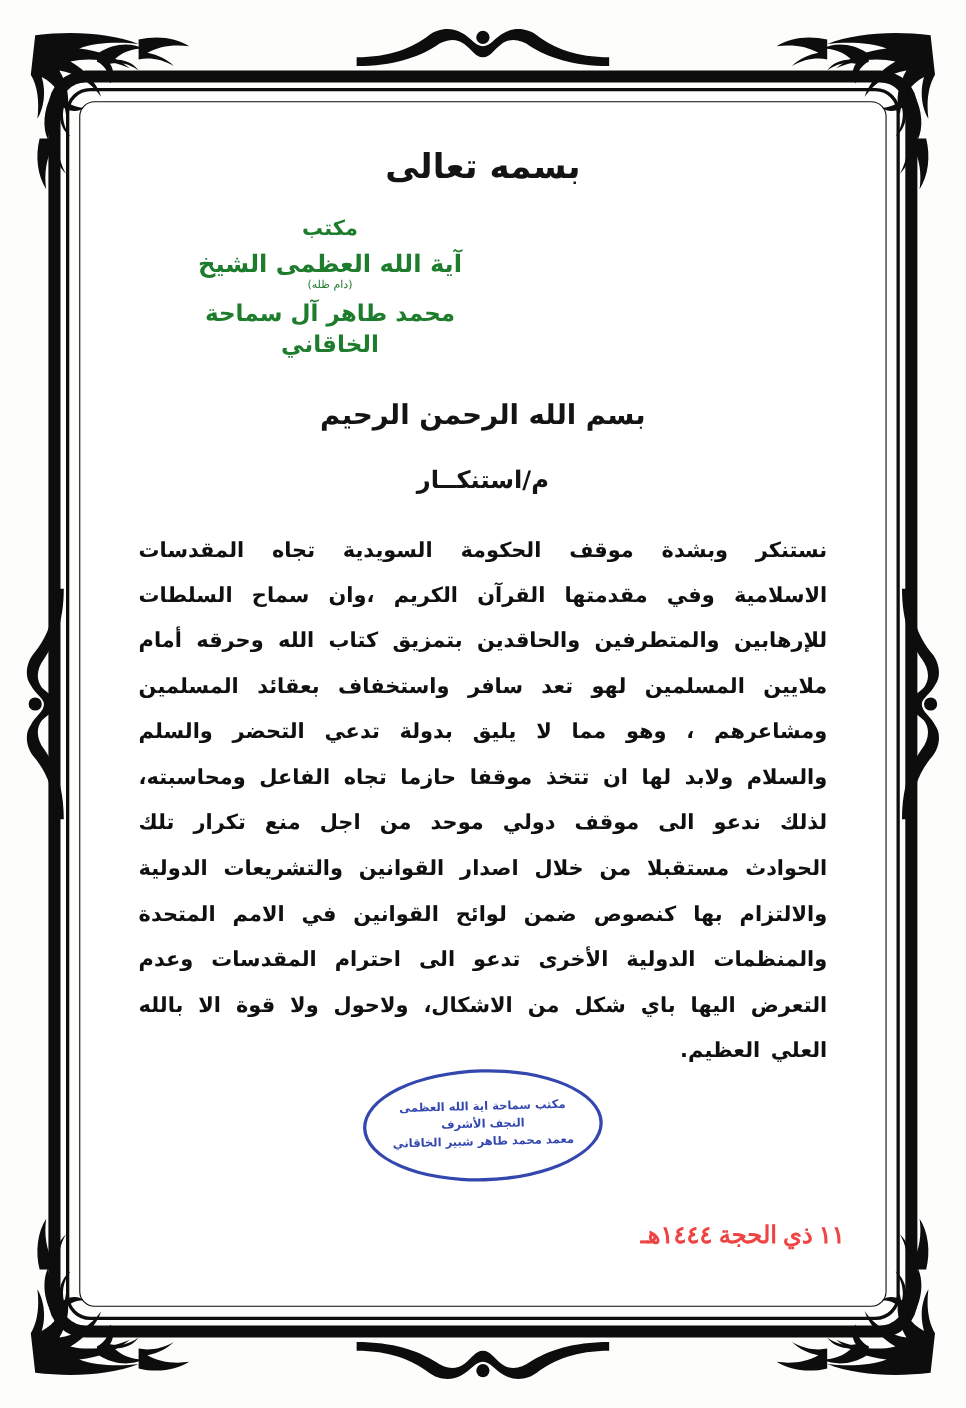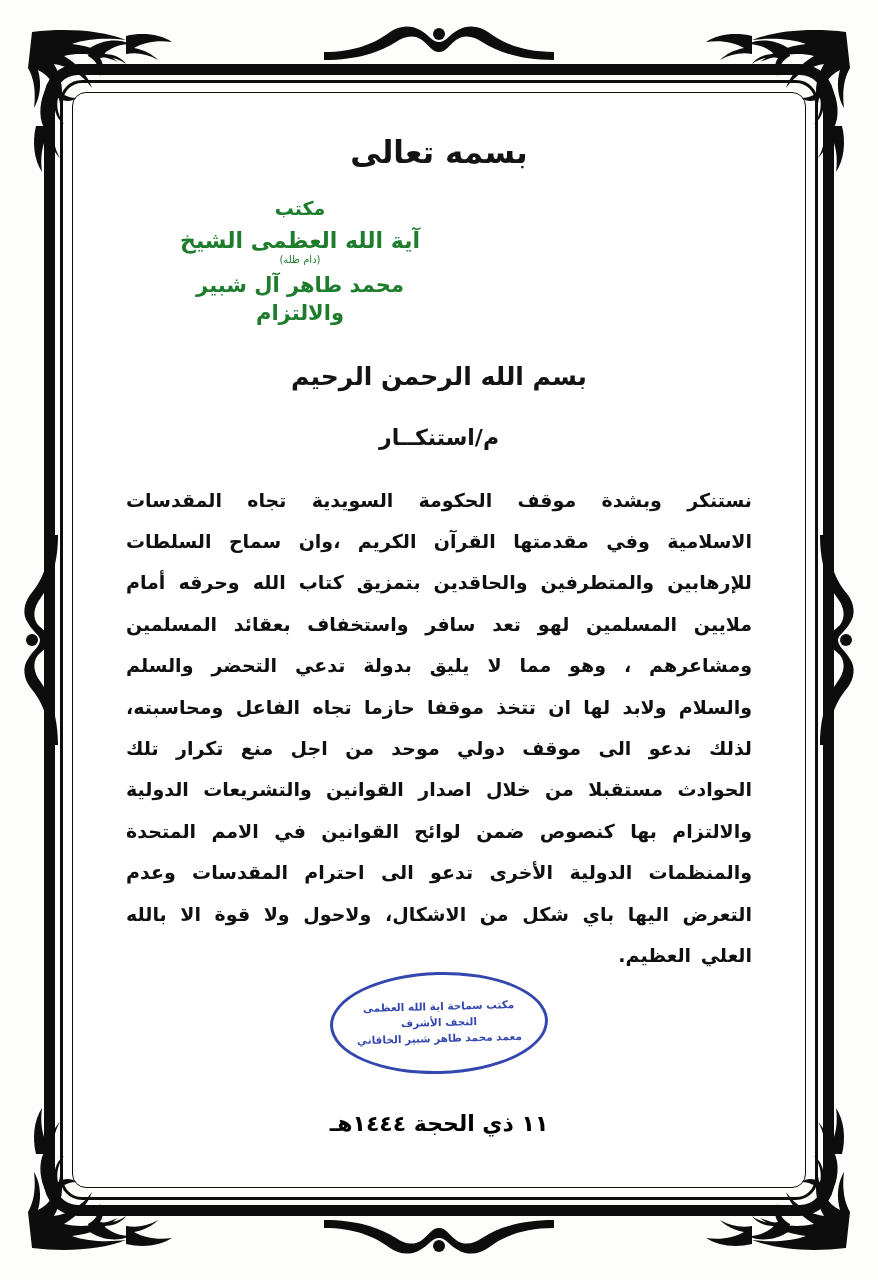--- a/index.html
+++ b/index.html
@@ -199,25 +199,26 @@
     line-height: 1.5;
     transform: rotate(-1.5deg);
     opacity: .92;
   }
   .stamp div { font-size: 10.5px; font-weight: 700; }
 
   .signature {
     position: absolute;
     left: 0; right: 0;
     bottom: 34px;
-    text-align: center;
+    text-align: right;
     font-size: 22px;
-    color: #000000;
+    color: #ef4444;
     font-weight: 700;
     letter-spacing: 1px;
+    font-family: Liberation Serif, serif;
   }
 </style>
 </head>
 <body>
 
 <div class="page">
 
   <div class="frame-outer">
     <div class="rect-thick"></div>
     <div class="rect-thin"></div>
@@ -296,21 +297,21 @@
 
   <div class="content">
 
     <div class="basmala-top">بسمه تعالى</div>
 
     <div class="header-row">
       <div class="letterhead">
         <div class="lh1">مكتب</div>
         <div class="lh2">آية الله العظمى الشيخ</div>
         <div class="lh-sub">(دام ظله)</div>
-        <div class="lh3">محمد طاهر آل شبير والالتزام</div>
+        <div class="lh3">محمد طاهر آل سماحة الخاقاني</div>
       </div>
 
       <div class="meta">
       </div>
     </div>
 
     <div class="basmala-2">بسم الله الرحمن الرحيم</div>
 
     <div class="subject">م/استنكــار</div>
 

